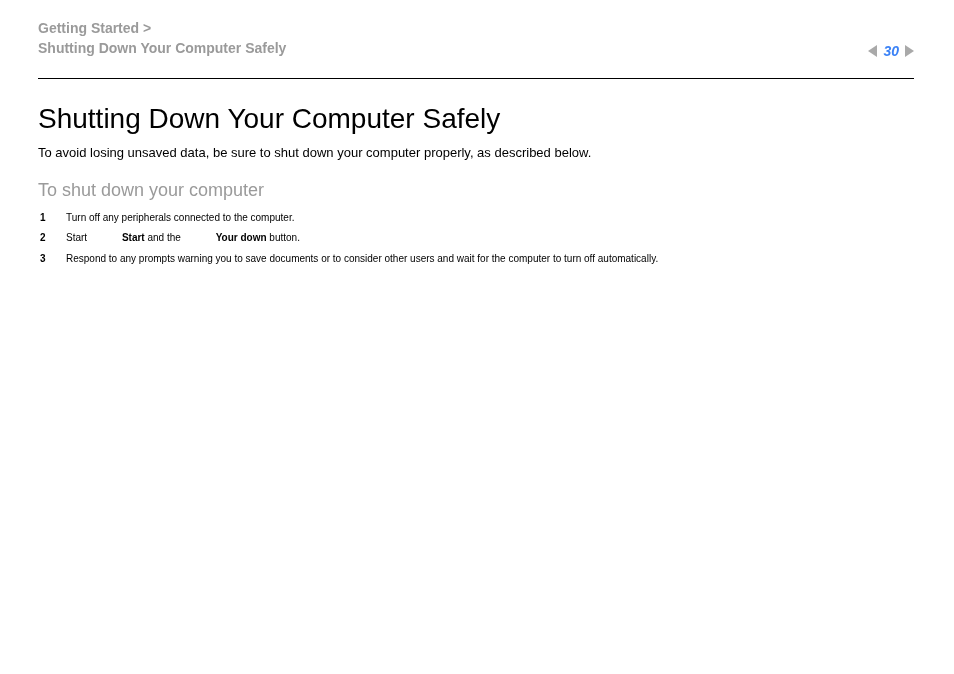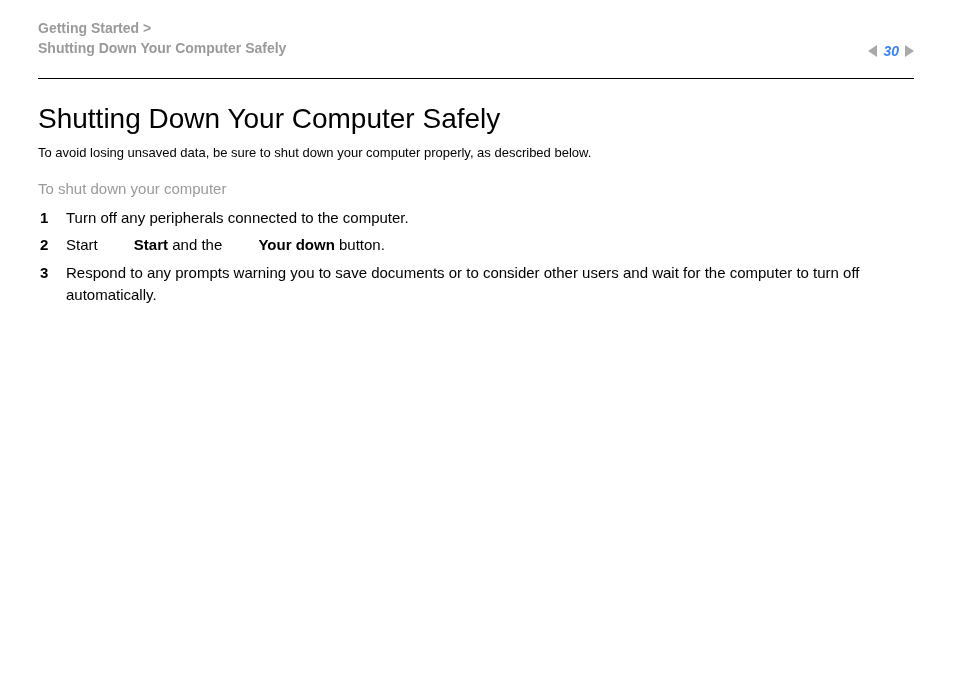--- a/index.html
+++ b/index.html
@@ -57,33 +57,33 @@
     font-size: 28px;
     font-weight: normal;
     margin: 0 0 10px 0;
   }
   .intro {
     font-size: 13px;
     margin: 0 0 20px 0;
   }
   .subhead {
     color: #9a9a9a;
-    font-size: 15px;
+    font-size: 18px;
     margin: 0 0 10px 0;
     font-weight: normal;
   }
   ol.steps {
     list-style: none;
     padding: 0 0 0 2px;
     margin: 0;
     counter-reset: step;
   }
   ol.steps > li {
     counter-increment: step;
-    font-size: 15px;
+    font-size: 10px;
     line-height: 1.45;
     margin-bottom: 6px;
     display: flex;
   }
   ol.steps > li::before {
     content: counter(step);
     font-weight: bold;
     width: 26px;
     flex: 0 0 26px;
   }

